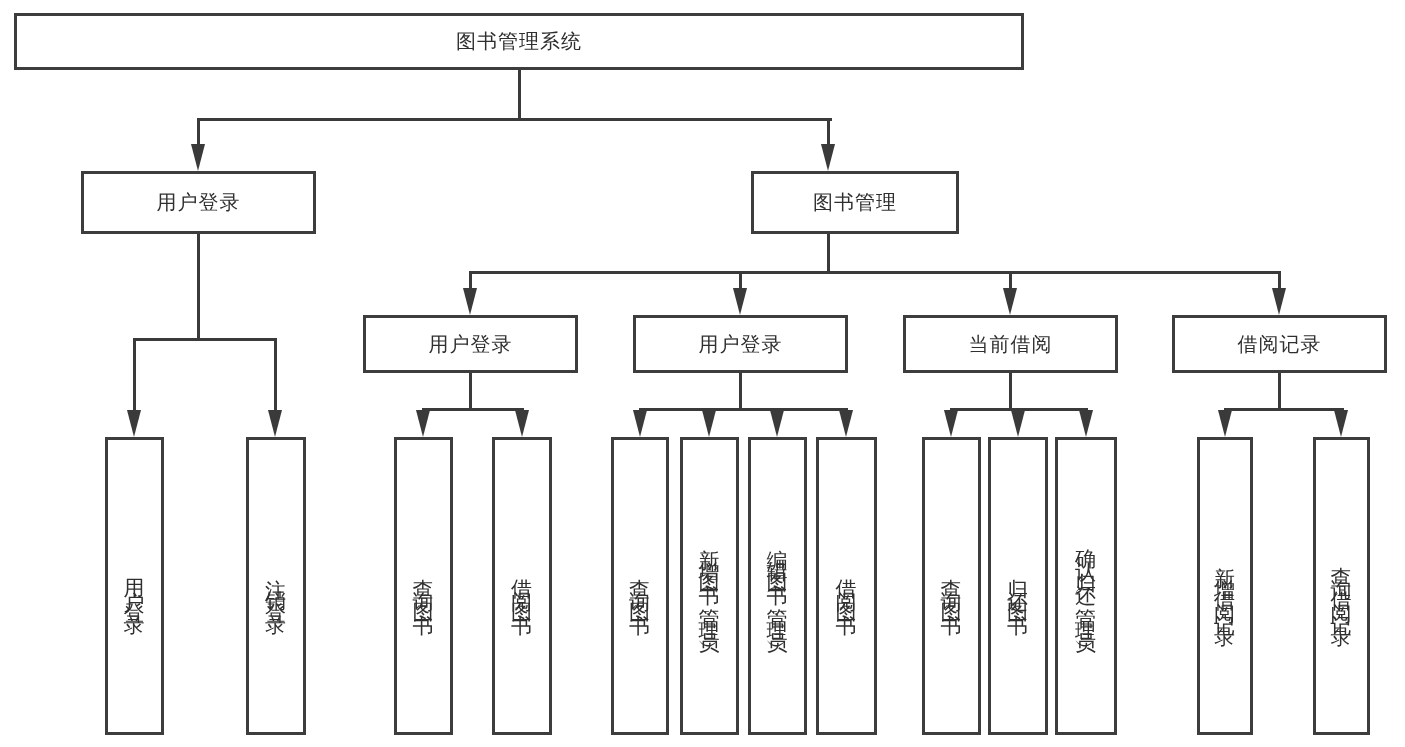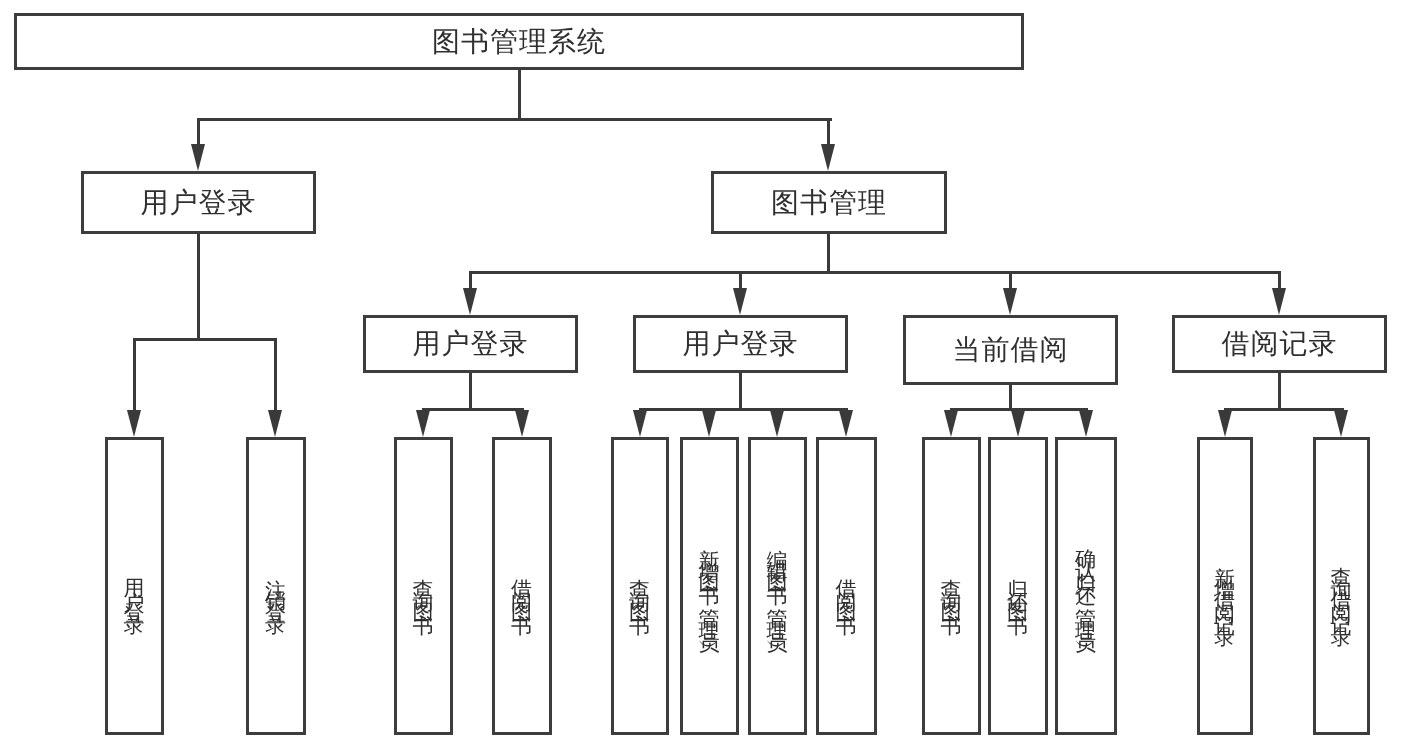--- a/index.html
+++ b/index.html
@@ -6,21 +6,21 @@
   .stage{
     position:relative;width:1405px;height:747px;background:#ffffff;
     font-family:"Liberation Sans","DejaVu Sans",sans-serif;
     overflow:hidden;color:#2f2f2f;
   }
   .bx{
     position:absolute;background:#ffffff;border:3px solid #3d3d3d;
     box-sizing:border-box;display:flex;align-items:center;justify-content:center;
     z-index:2;
   }
-  .hb{font-size:28px;letter-spacing:1px;}
+  .hb{font-size:20px;letter-spacing:1px;}
   .vt span{
     writing-mode:vertical-rl;text-orientation:mixed;
     font-size:21px;line-height:1;letter-spacing:12px;
     white-space:nowrap;
   }
   .vl{position:absolute;width:3px;background:#3a3a3a;z-index:1;}
   .hl{position:absolute;height:3px;background:#3a3a3a;z-index:1;}
   .ah{
     position:absolute;width:0;height:0;z-index:1;
     border-left:7px solid transparent;border-right:7px solid transparent;
@@ -84,31 +84,31 @@
   <div class="ah" style="left:1218px;top:410px"></div>
   <div class="ah" style="left:1334px;top:410px"></div>
 
   <div class="bx hb" style="left:14px;top:13px;width:1010px;height:57px">
     <span>图书管理系统</span>
   </div>
 
   <div class="bx hb" style="left:81px;top:171px;width:235px;height:63px">
     <span>用户登录</span>
   </div>
-  <div class="bx hb" style="left:711px;top:171px;width:236px;height:63px">
+  <div class="bx hb" style="left:751px;top:171px;width:208px;height:63px">
     <span>图书管理</span>
   </div>
 
   <div class="bx hb" style="left:363px;top:315px;width:215px;height:58px">
     <span>用户登录</span>
   </div>
   <div class="bx hb" style="left:633px;top:315px;width:215px;height:58px">
     <span>用户登录</span>
   </div>
-  <div class="bx hb" style="left:903px;top:315px;width:215px;height:70px">
+  <div class="bx hb" style="left:903px;top:315px;width:215px;height:58px">
     <span>当前借阅</span>
   </div>
   <div class="bx hb" style="left:1172px;top:315px;width:215px;height:58px">
     <span>借阅记录</span>
   </div>
 
   <div class="bx vt" style="left:105px;top:437px;width:59px;height:298px">
     <span>用户登录</span>
   </div>
   <div class="bx vt" style="left:246px;top:437px;width:60px;height:298px">

